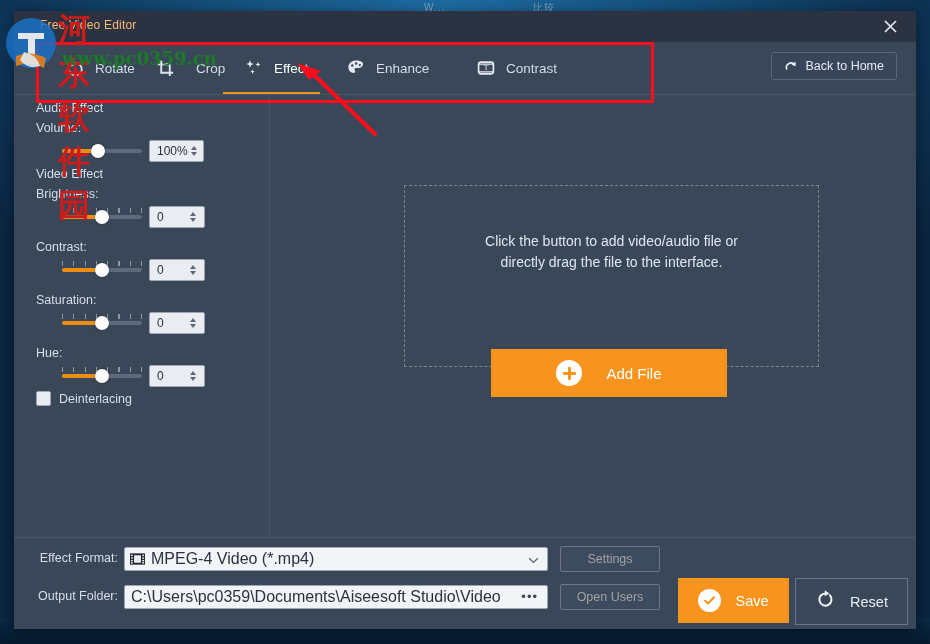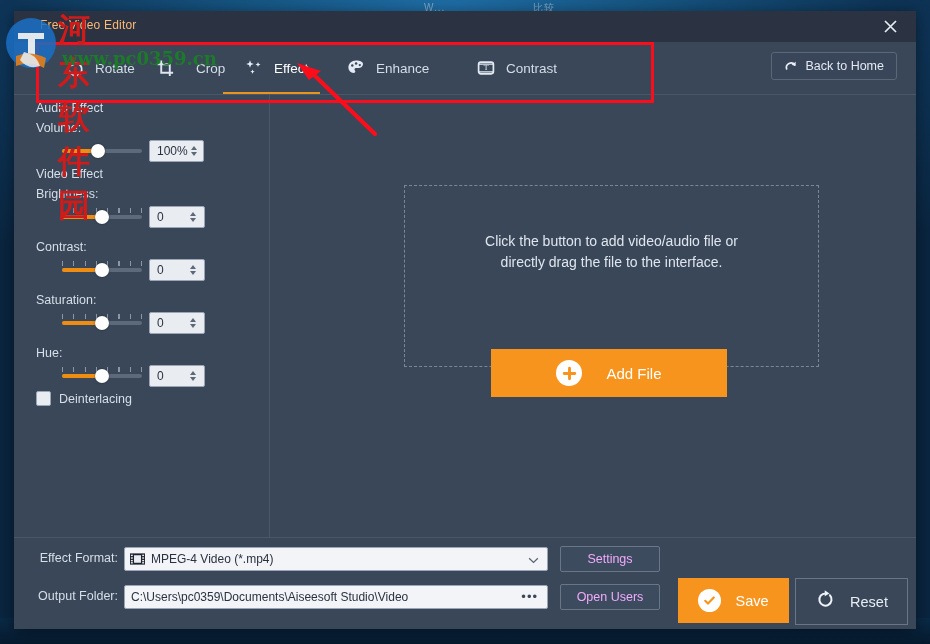--- a/index.html
+++ b/index.html
@@ -149,26 +149,26 @@
     position:relative;height:92px;border-top:1px solid #4a5768;
   }
   .row-label{
     position:absolute;font-size:12.5px;color:#d7dfe9;text-align:right;white-space:nowrap;
   }
   .field{
     position:absolute;height:22px;background:#f2f4f7;border:1px solid #9aa6b5;
     border-radius:2px;display:flex;align-items:center;
   }
   .field .txt{
-    flex:1;padding-left:6px;font-size:12px;color:#2a3240;white-space:nowrap;overflow:hidden;
+    flex:1;padding-left:6px;font-size:16px;color:#2a3240;white-space:nowrap;overflow:hidden;
   }
   .btn-sec{
     position:absolute;height:24px;border:1px solid #6a7687;border-radius:2px;
     background:#41506380;display:flex;align-items:center;justify-content:center;
-    font-size:12.5px;color:#f0abfc;cursor:pointer;
+    font-size:12.5px;color:#a3a3a3;cursor:pointer;
   }
   #save-btn{
     position:absolute;left:664px;top:40px;width:111px;height:45px;background:#f7941d;
     display:flex;align-items:center;justify-content:center;gap:14px;cursor:pointer;
   }
   #save-btn .chk{
     width:23px;height:23px;border-radius:50%;background:#fff;
     display:flex;align-items:center;justify-content:center;
   }
   #save-btn .lbl{font-size:14.5px;color:#fff;}

